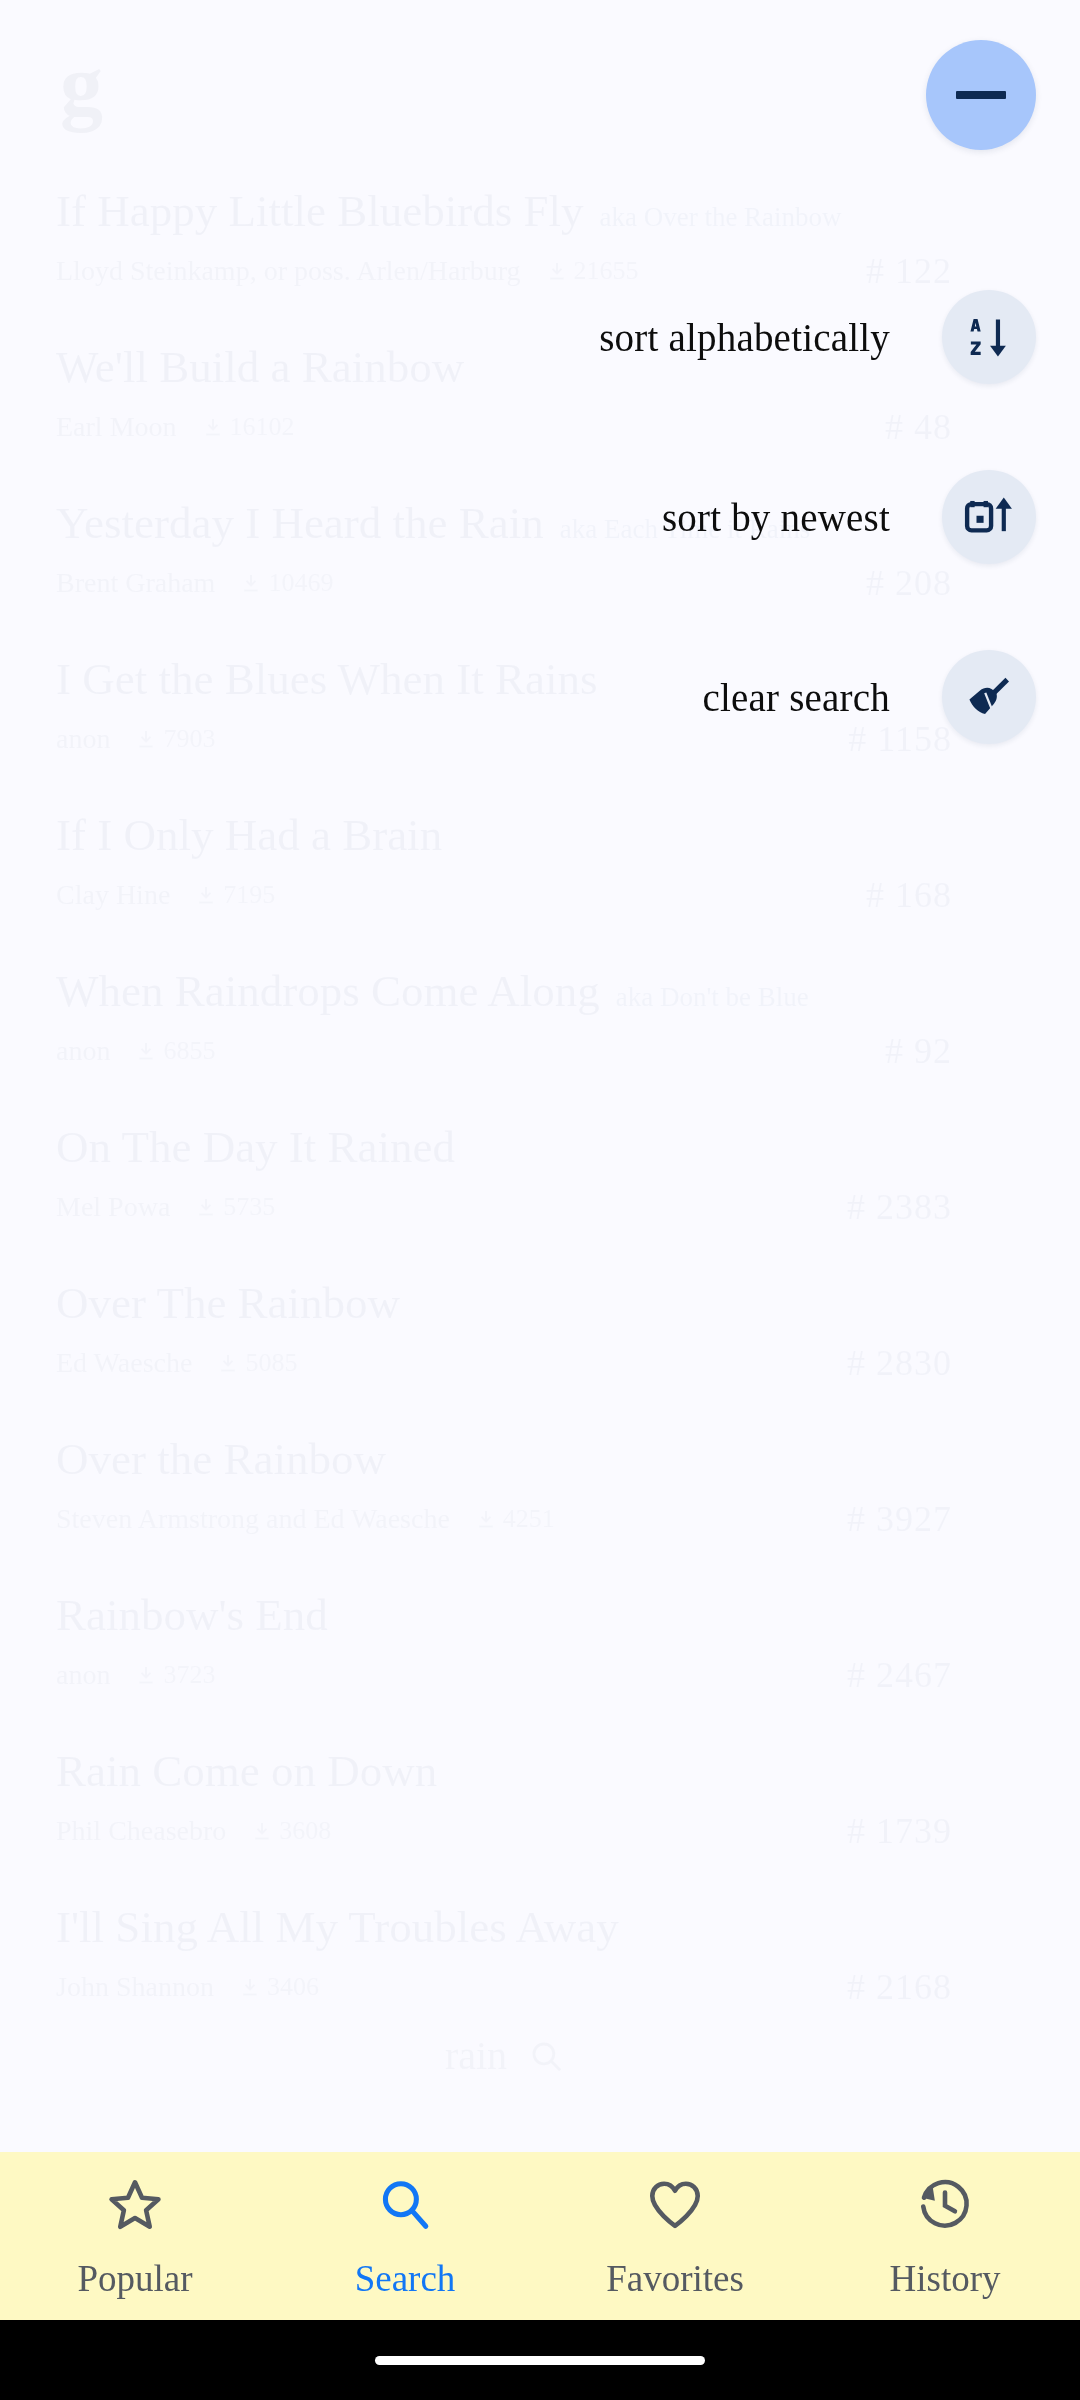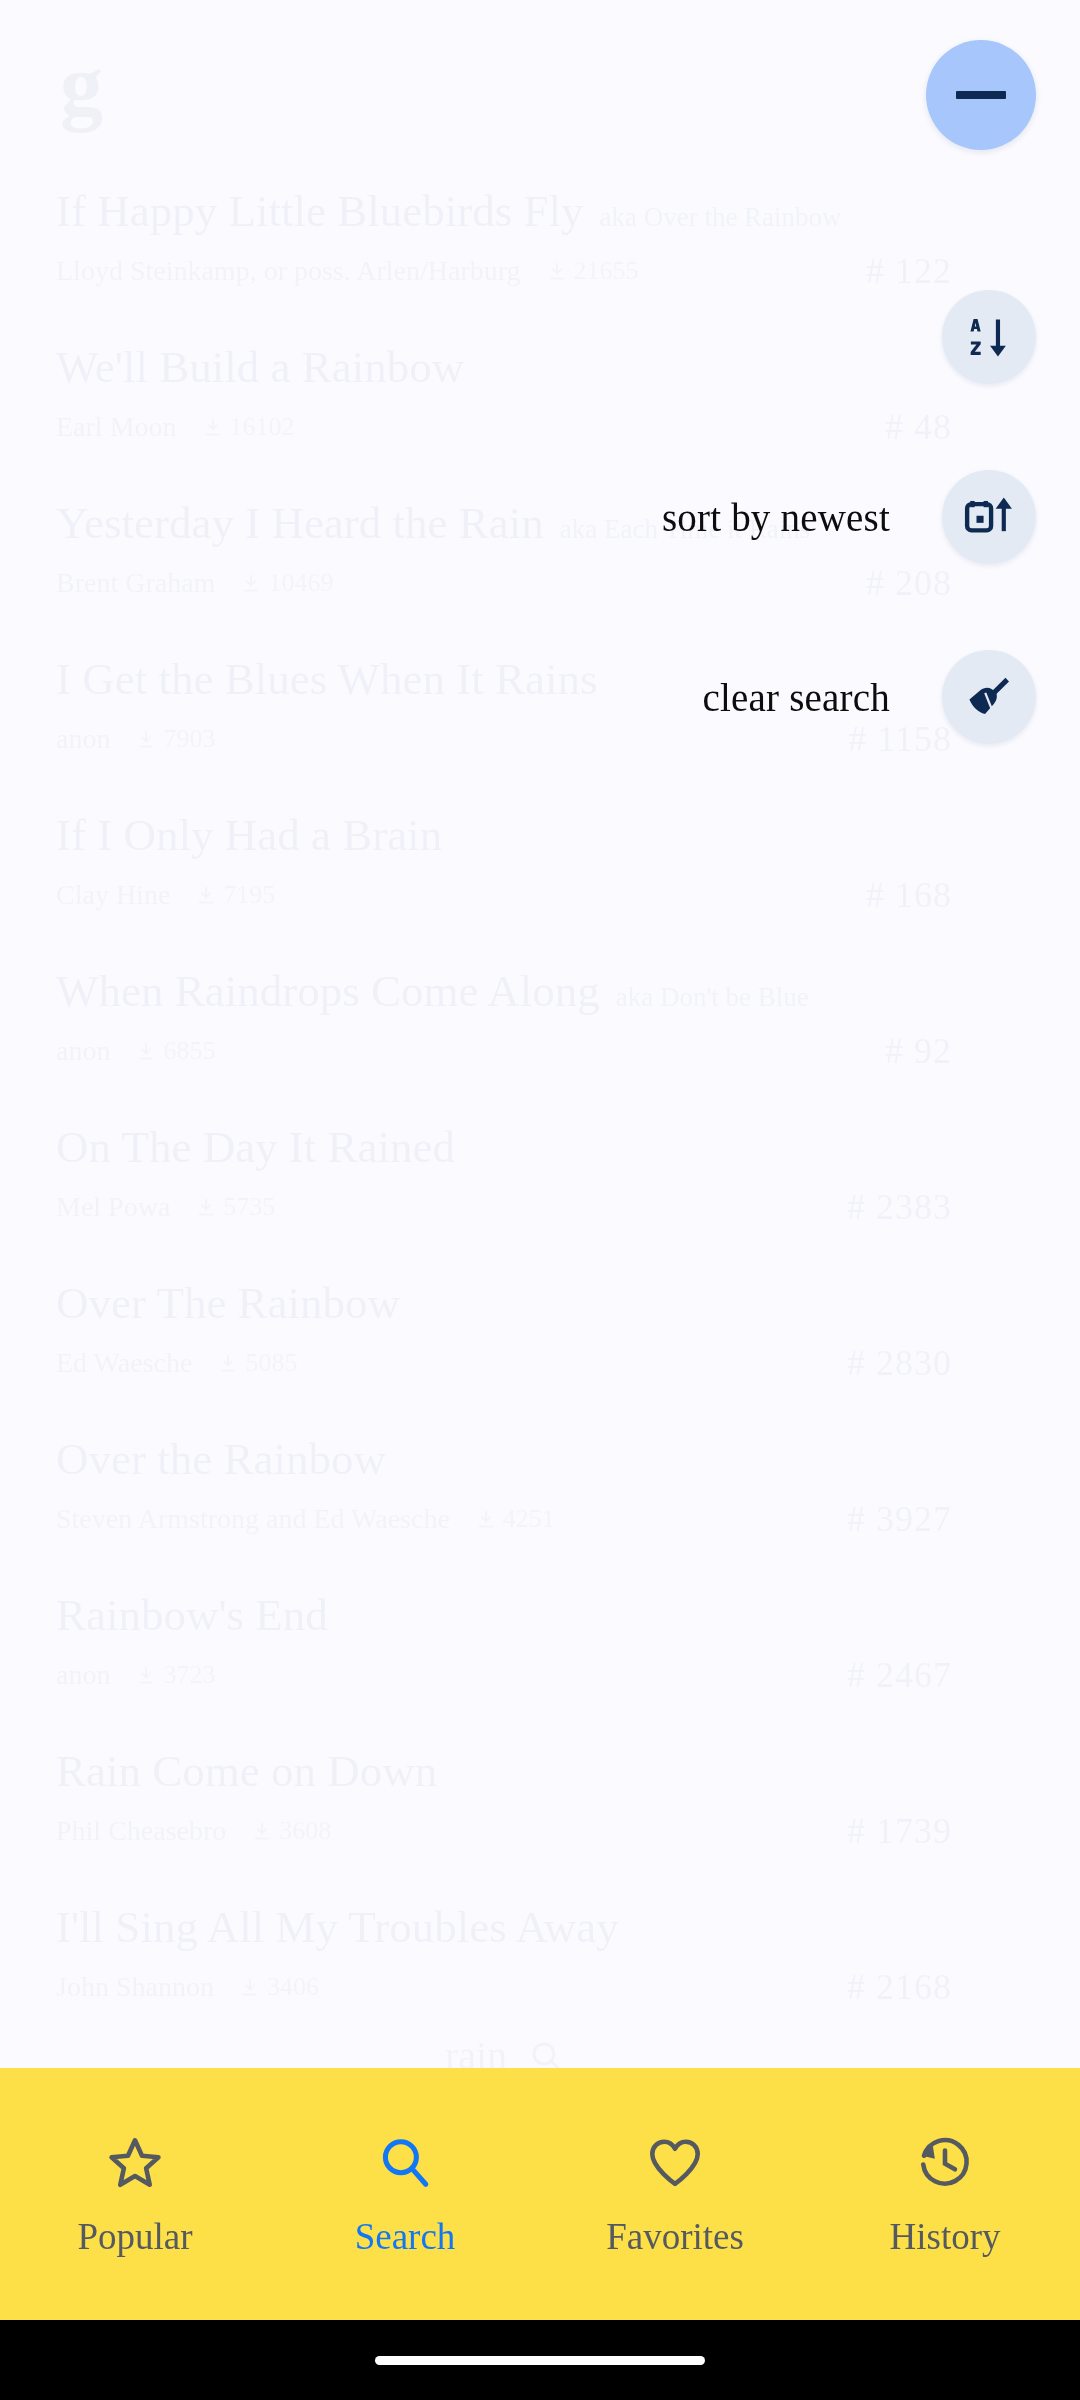--- a/index.html
+++ b/index.html
@@ -157,22 +157,22 @@
   .dial-btn svg { display: block; }
 
   #dial-alpha { top: 290px; }
   #dial-newest { top: 470px; font-family: Liberation Serif, serif; }
   #dial-clear  { top: 650px; font-family: Liberation Serif, serif; }
 
   
   .bottom-nav {
     position: absolute;
     left: 0; bottom: 80px;
-    width: 1080px; height: 252px;
-    background: #fde047;
+    width: 1080px; height: 168px;
+    background: #fef9c3;
     display: flex;
     align-items: center;
   }
   .nav-item {
     flex: 1;
     display: flex;
     flex-direction: column;
     align-items: center;
     justify-content: center;
     gap: 26px;
@@ -456,20 +456,21 @@
         </svg>
       </span>
     </div>
   </div>
 
   <button class="fab-main">
     <span class="minus-bar"></span>
   </button>
 
   <div class="dial-item" id="dial-alpha">
+    <span class="dial-label">sort alphabetically</span>
     <button class="dial-btn">
       <span>
         <svg width="50" height="50" viewBox="0 0 24 24" fill="#0e2a52">
           <path d="M3.1 9.4 L4.6 3.4 H6.5 L8 9.4 H6.5 L6.2 8.1 H4.9 L4.6 9.4 Z M5.2 6.9 H5.9 L5.55 5.2 Z"></path>
           <path d="M3.3 14.1 H8.0 V15.5 L5.2 19.1 H8.0 V20.6 H3.2 V19.2 L6.0 15.6 H3.3 Z"></path>
           <rect x="15.3" y="3.6" width="2.0" height="13.6"></rect>
           <path d="M16.3 21.4 L12.5 16.2 H20.1 Z"></path>
         </svg>
       </span>
     </button>

